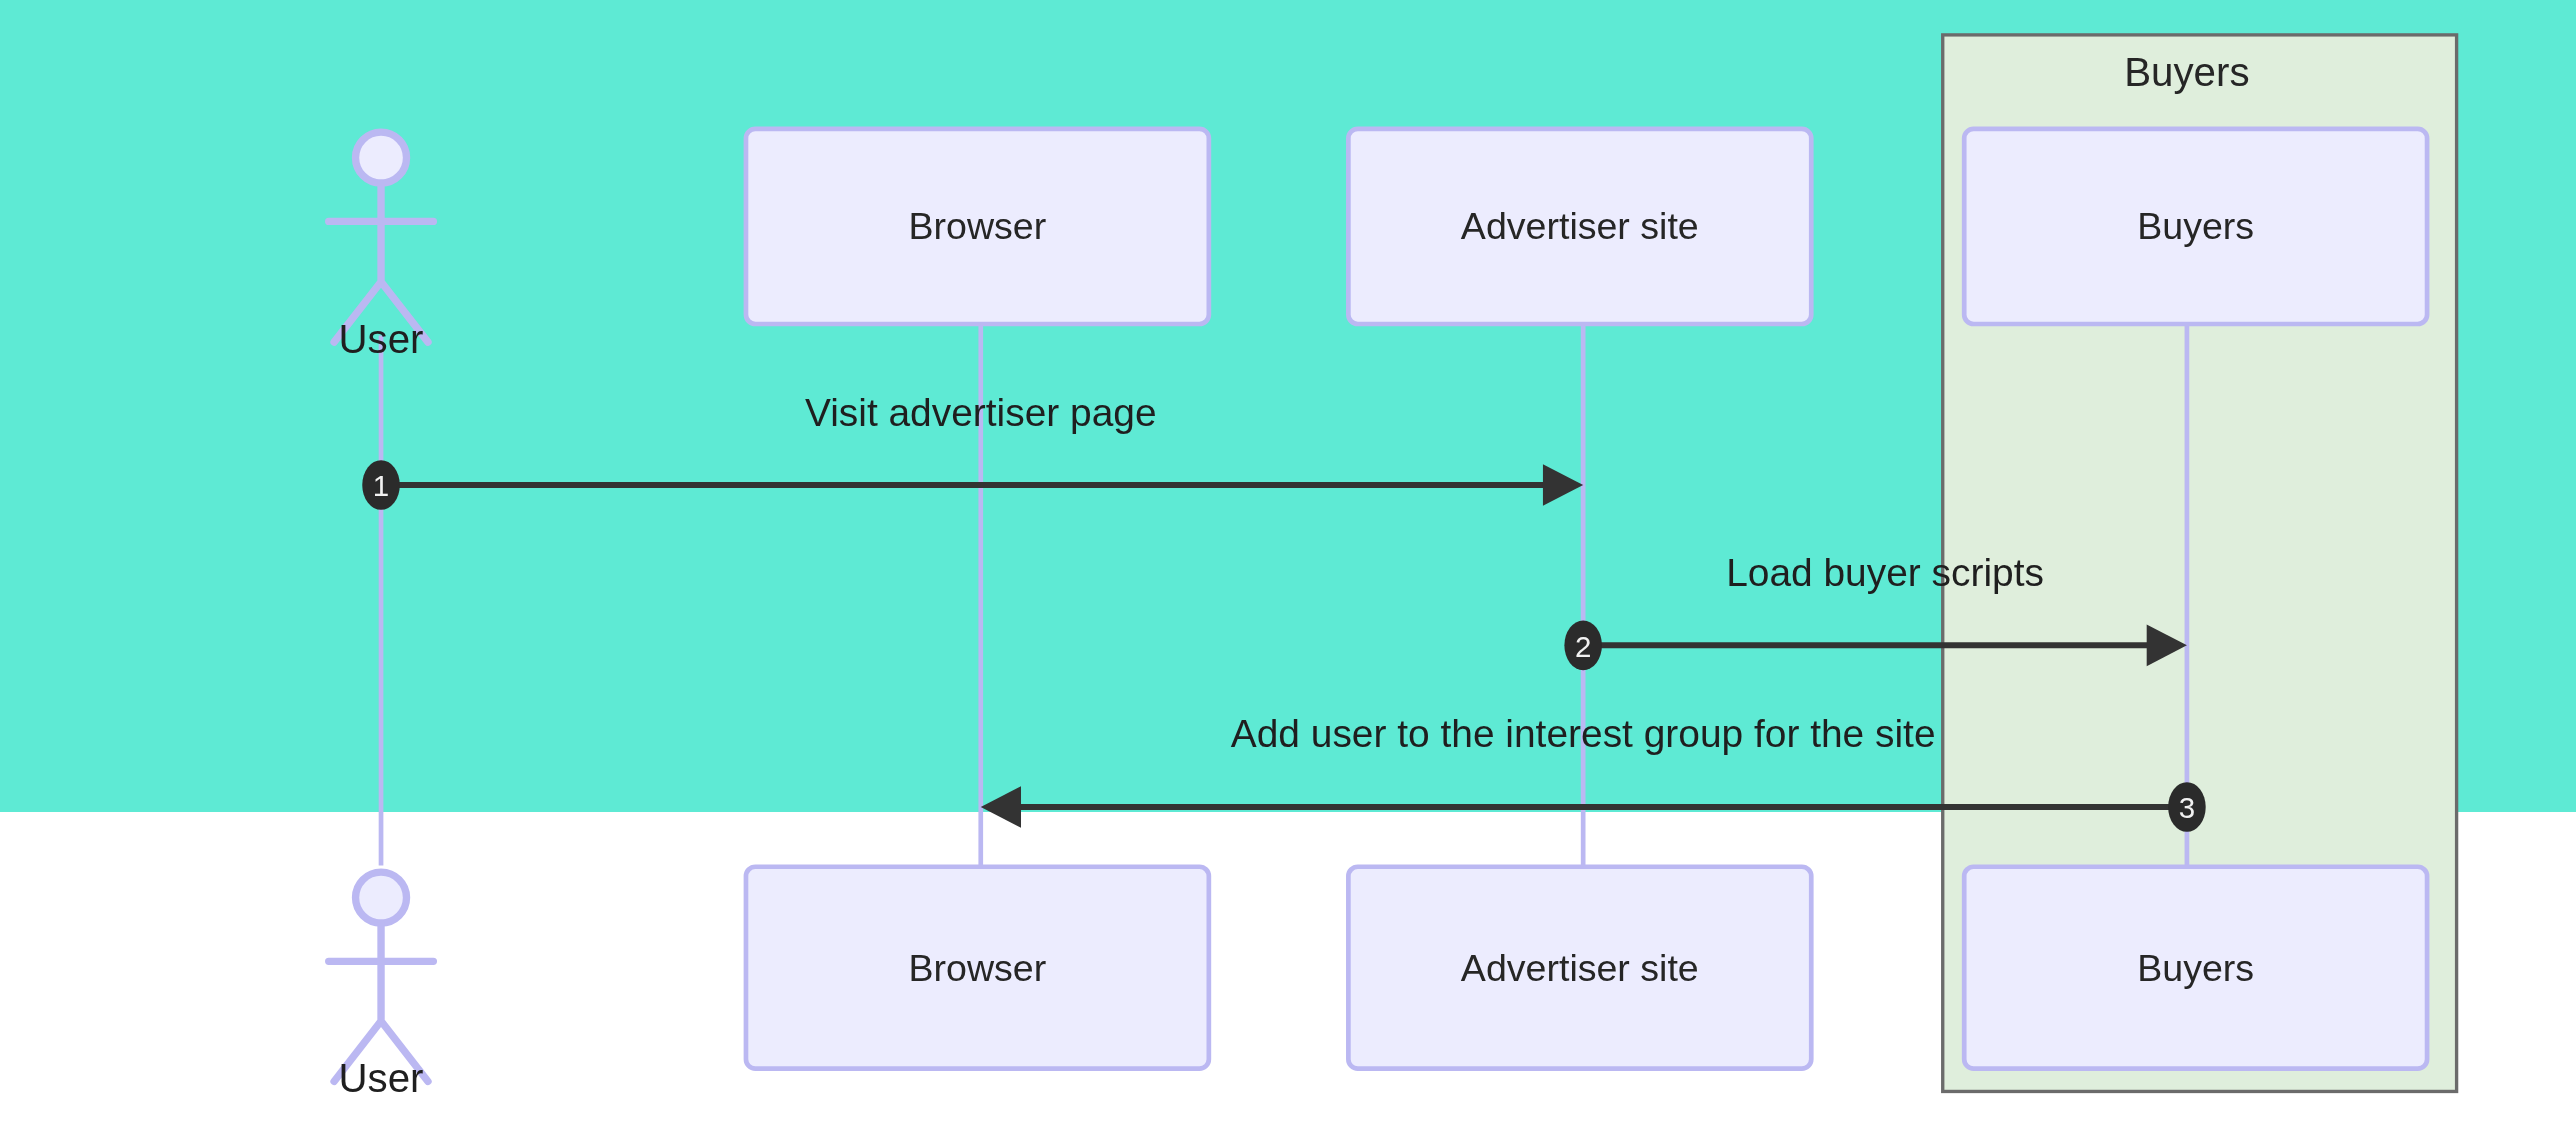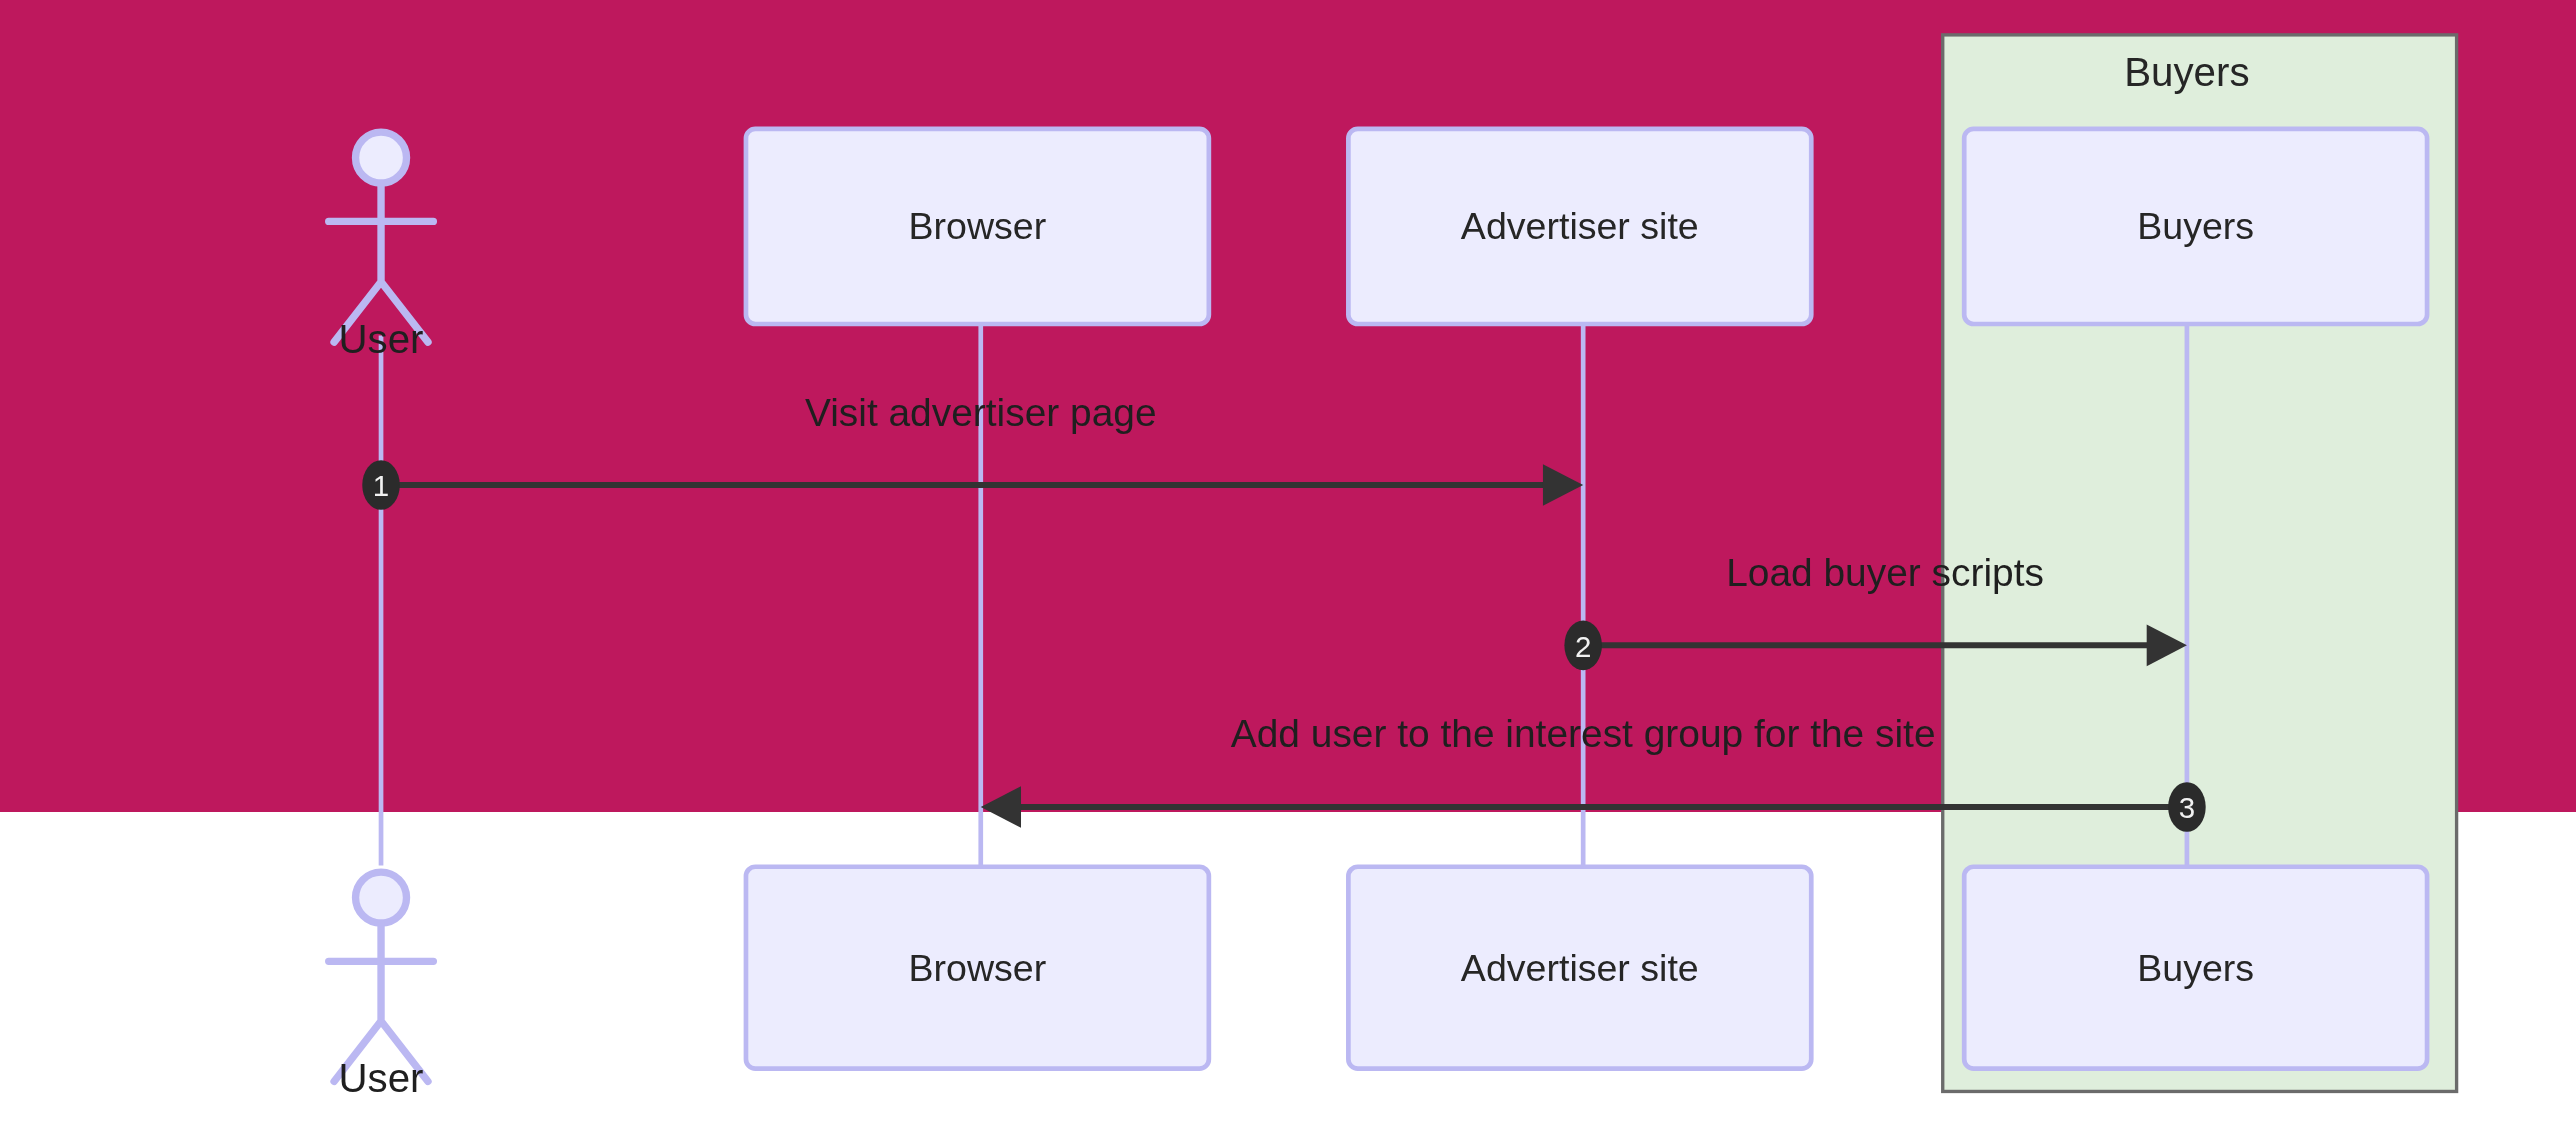--- a/index.html
+++ b/index.html
@@ -11,21 +11,21 @@
   body {
     width: 2576px;
     height: 1123px;
     overflow: hidden;
     font-family: "Liberation Sans", sans-serif;
   }
   #diagram-root {
     position: relative;
     width: 2576px;
     height: 812px;
-    background: #be185d;
+    background: #5eead4;
   }
   svg.seq {
     display: block;
     width: 2576px;
     height: 1123px;
   }
   .lifeline {
     stroke: #bbb8f2;
     stroke-width: 7;
     stroke-linecap: butt;

